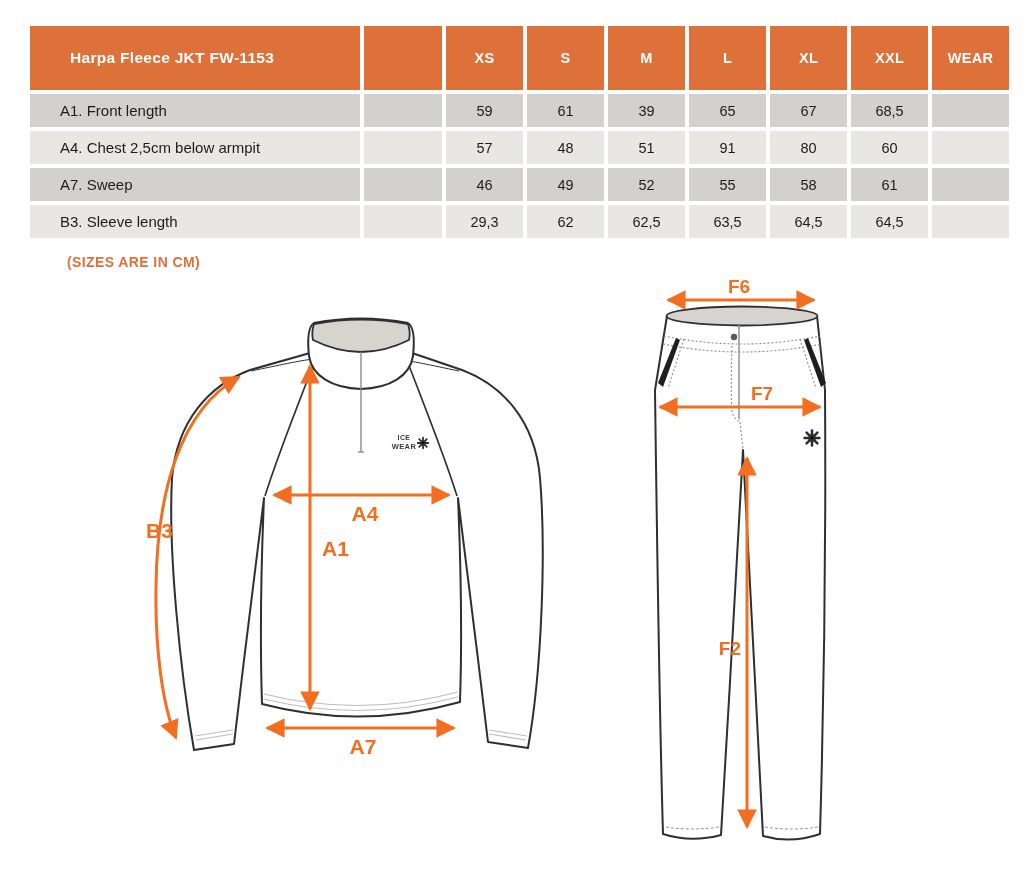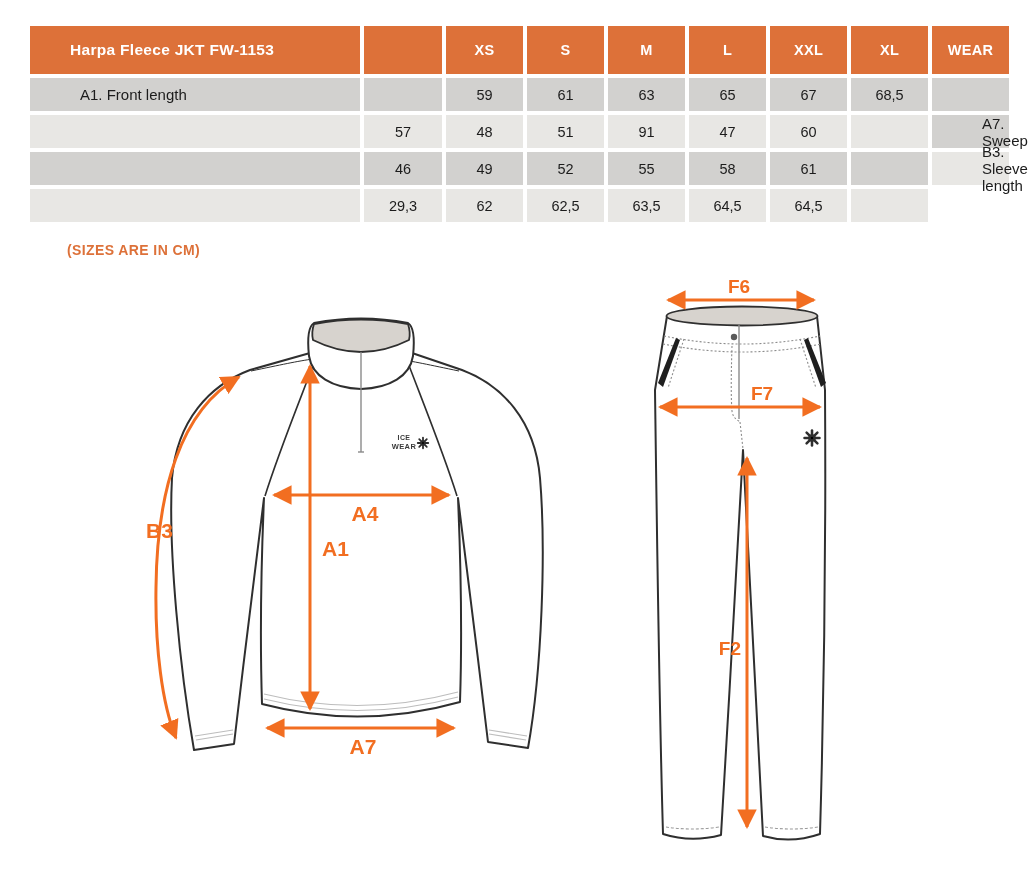--- a/index.html
+++ b/index.html
@@ -28,37 +28,37 @@
     grid-template-columns:330px 78px repeat(7,77px);
     grid-auto-rows:auto;
     gap:4px;
   }
   .cell{
     display:flex;align-items:center;justify-content:center;
     font-size:14.5px;color:var(--text_dark);
   }
   .th{
     background:var(--header_orange);color:#ffffff;
-    font-weight:bold;height:48px;font-size:14.5px;letter-spacing:.3px;
+    font-weight:bold;height:64px;font-size:14.5px;letter-spacing:.3px;
   }
   .th.title{
     justify-content:flex-start;padding-left:40px;box-sizing:border-box;
     font-size:15.5px;
   }
   .td{height:33px;}
   .td.label{
-    justify-content:flex-start;padding-left:50px;box-sizing:border-box;
+    justify-content:flex-start;padding-left:30px;box-sizing:border-box;
     font-size:15px;
   }
   .r-dark{background:var(--row_dark);}
   .r-light{background:var(--row_light);}
 
   
   .sizes-note{
-    position:absolute;left:67px;top:242px;
+    position:absolute;left:67px;top:254px;
     color:var(--note_orange);font-size:14px;font-weight:600;letter-spacing:.4px;
   }
 
   
   svg{position:absolute;overflow:visible;}
   .jacket-svg{left:130px;top:292px;}
   .pants-svg{left:628px;top:278px;}
 
   .outline{fill:#ffffff;stroke:var(--outline);stroke-width:2;stroke-linejoin:round;}
   .grayfill{fill:var(--collar_gray);stroke:var(--outline);stroke-width:1.8;stroke-linejoin:round;}
@@ -89,40 +89,41 @@
 <div class="stage">
 
   <div class="size-table">
 
     <div class="cell th title">Harpa Fleece JKT FW-1153</div>
     <div class="cell th"></div>
     <div class="cell th">XS</div>
     <div class="cell th">S</div>
     <div class="cell th">M</div>
     <div class="cell th">L</div>
+    <div class="cell th">XL</div>
     <div class="cell th">XXL</div>
-    <div class="cell th">XL</div>
     <div class="cell th">WEAR</div>
 
     <div class="cell td label r-dark">A1. Front length</div>
     <div class="cell td r-dark"></div>
     <div class="cell td r-dark">59</div>
     <div class="cell td r-dark">61</div>
-    <div class="cell td r-dark">63</div>
+    <div class="cell td r-dark">39</div>
     <div class="cell td r-dark">65</div>
     <div class="cell td r-dark">67</div>
     <div class="cell td r-dark">68,5</div>
     <div class="cell td r-dark"></div>
 
+    <div class="cell td label r-light">A4. Chest 2,5cm below armpit</div>
     <div class="cell td r-light"></div>
     <div class="cell td r-light">57</div>
     <div class="cell td r-light">48</div>
     <div class="cell td r-light">51</div>
     <div class="cell td r-light">91</div>
-    <div class="cell td r-light">47</div>
+    <div class="cell td r-light">80</div>
     <div class="cell td r-light">60</div>
     <div class="cell td r-light"></div>
 
     <div class="cell td label r-dark">A7. Sweep</div>
     <div class="cell td r-dark"></div>
     <div class="cell td r-dark">46</div>
     <div class="cell td r-dark">49</div>
     <div class="cell td r-dark">52</div>
     <div class="cell td r-dark">55</div>
     <div class="cell td r-dark">58</div>

